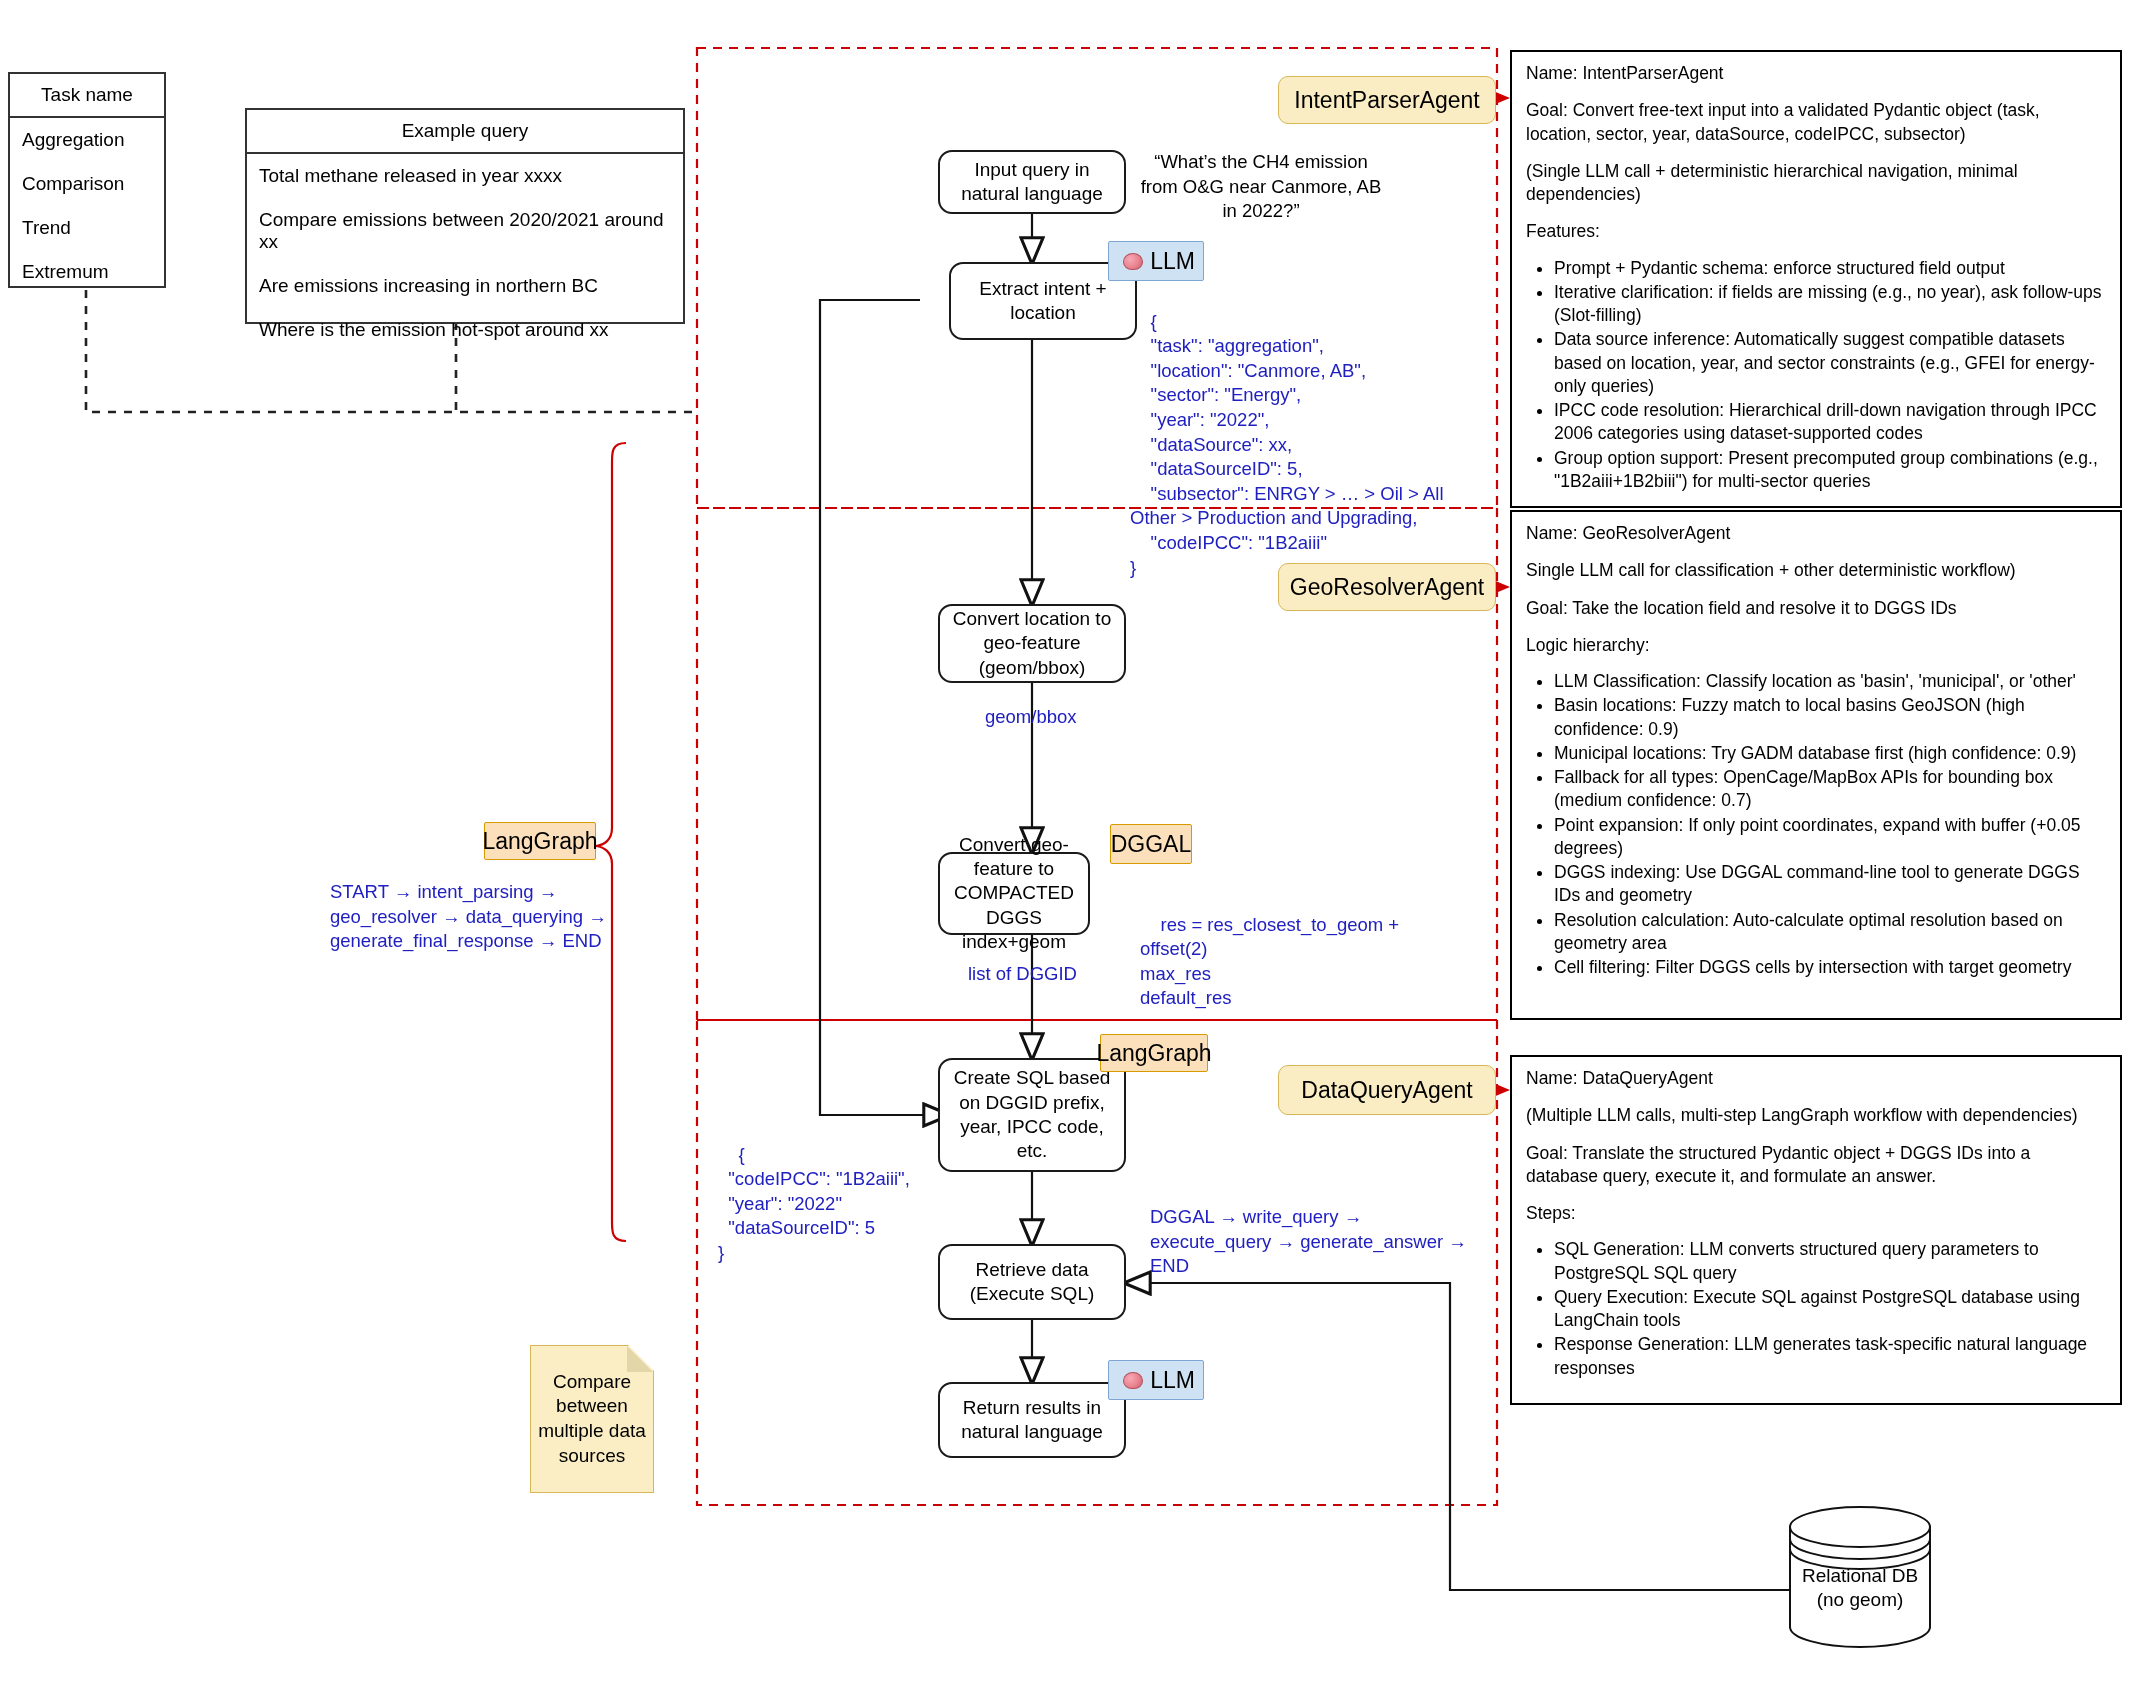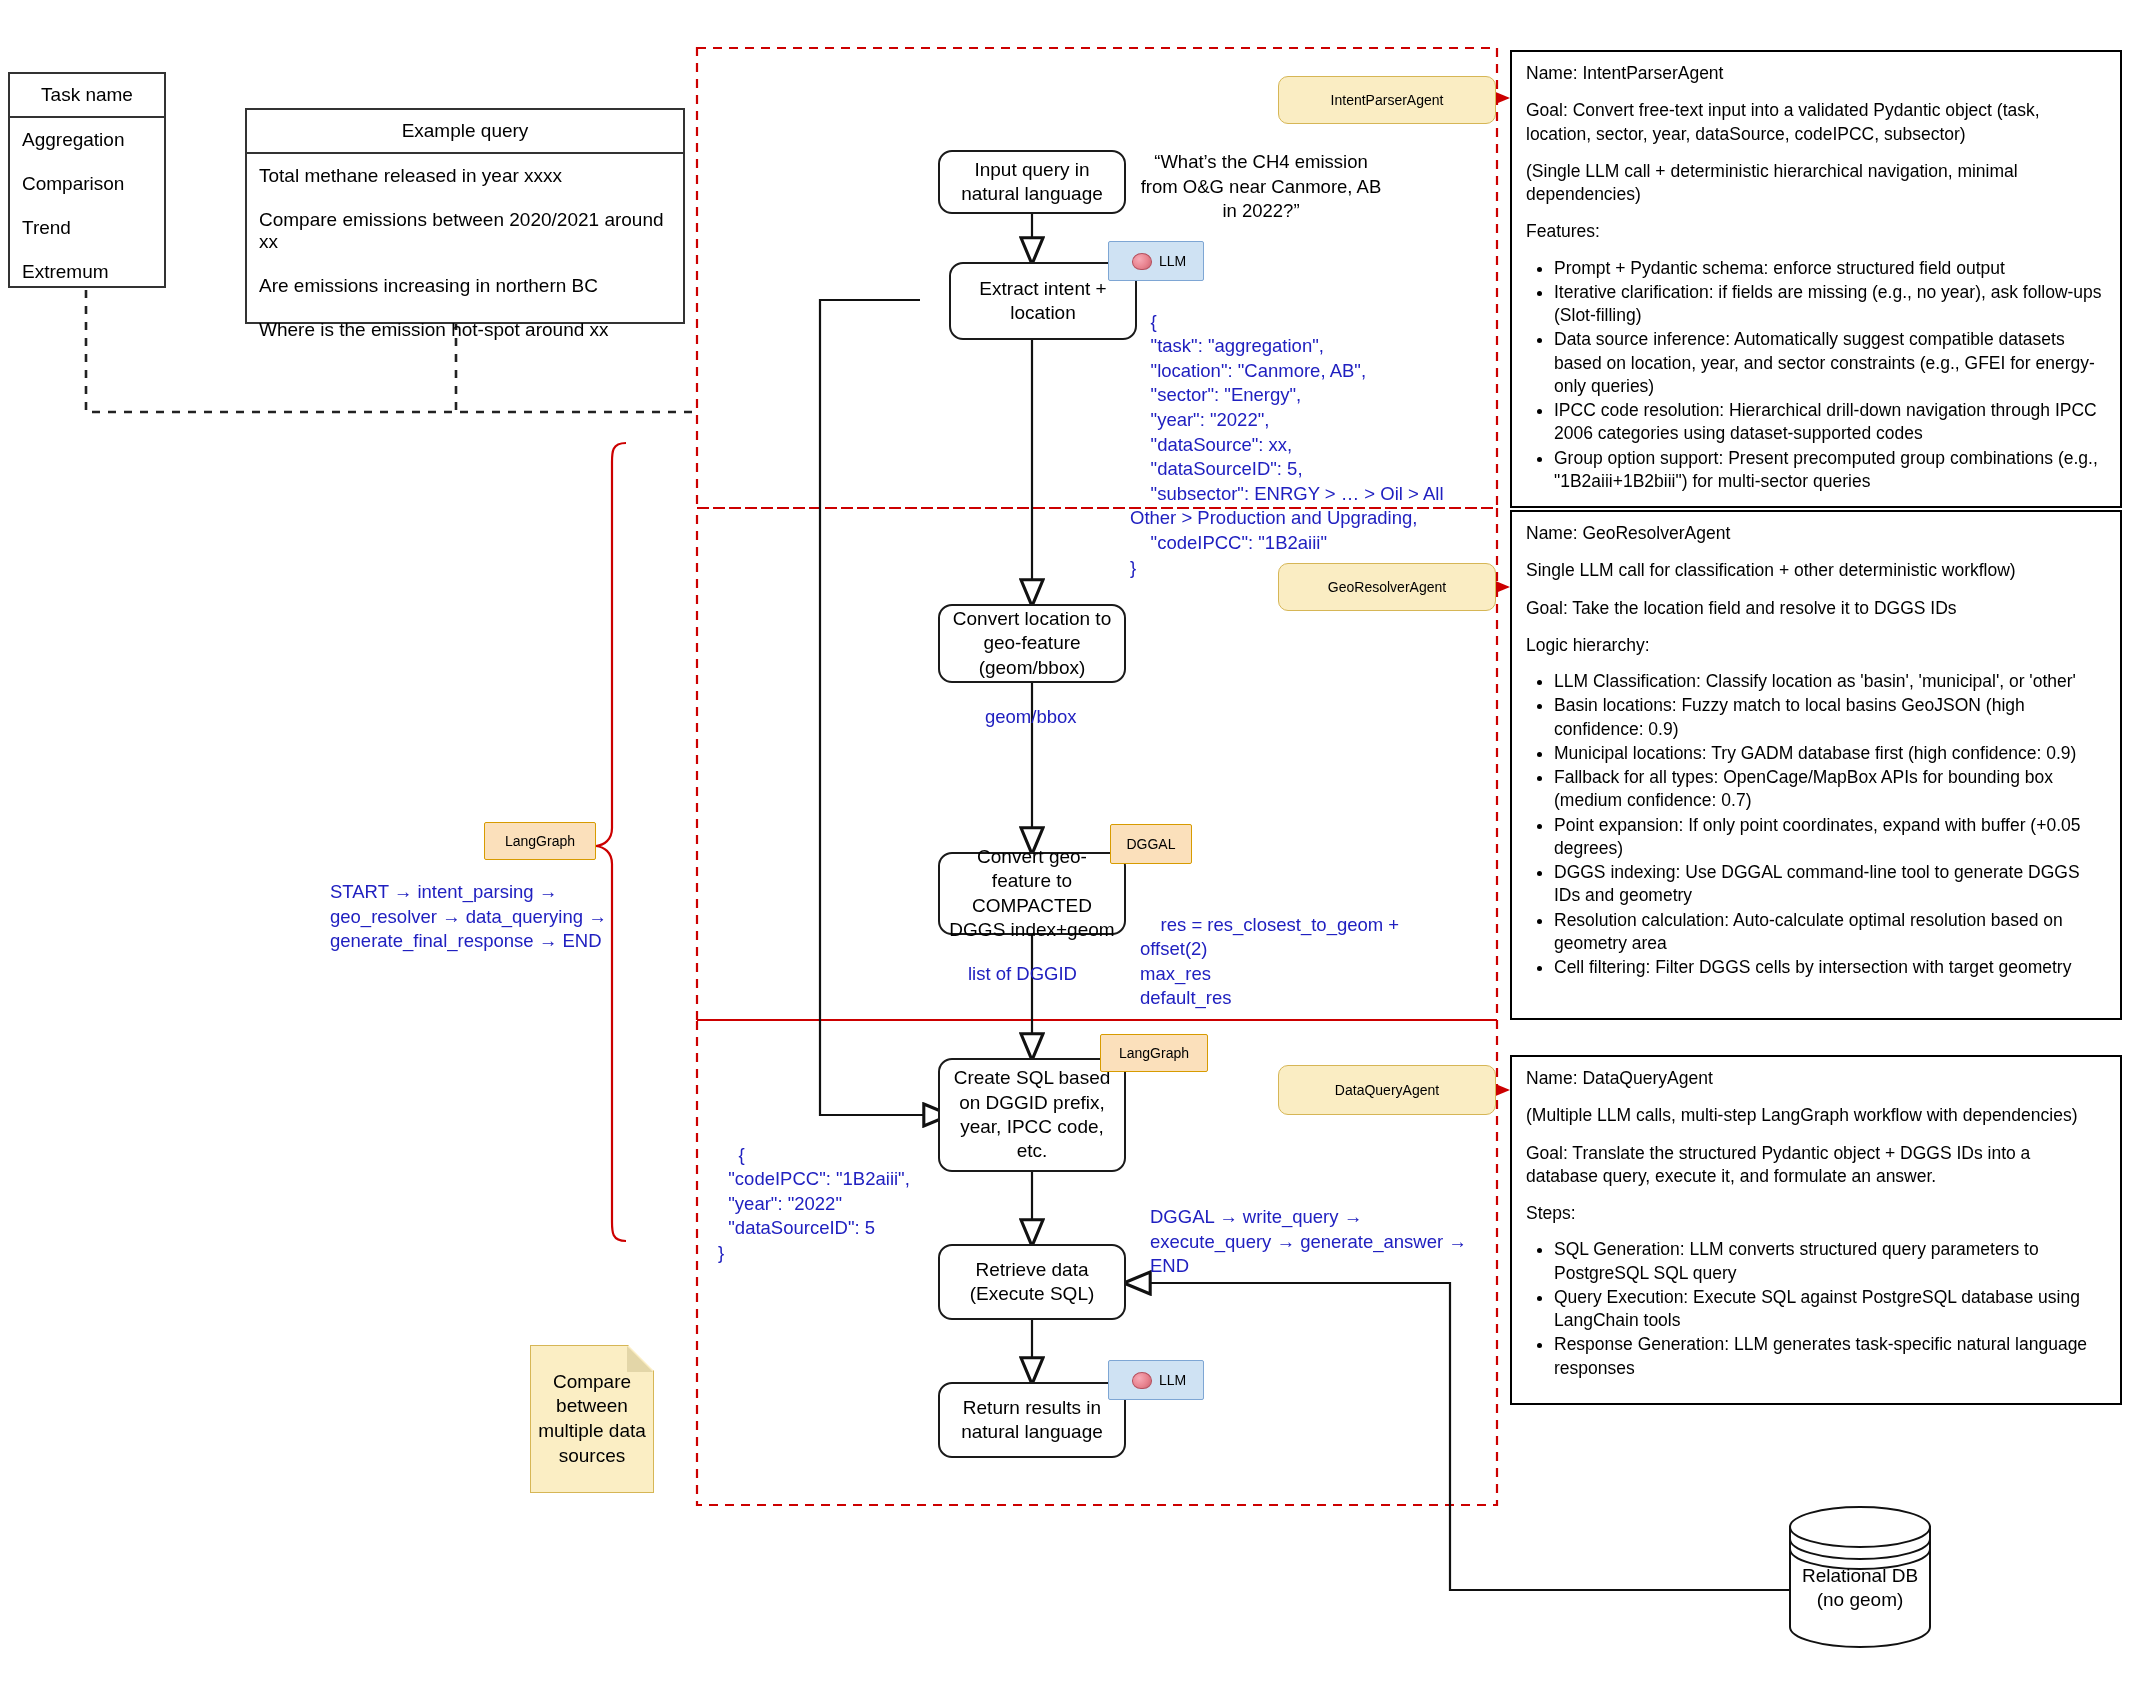--- a/index.html
+++ b/index.html
@@ -27,21 +27,21 @@
   .node {
     position: absolute; background: #ffffff;
     border: 2px solid #1a1a1a; border-radius: 14px;
     display: flex; align-items: center; justify-content: center;
     text-align: center; font-size: 19px; line-height: 1.28; padding: 4px 8px;
   }
 
   
   .chip {
     position: absolute; display: flex; align-items: center; justify-content: center;
-    text-align: left; font-size: 14px;
+    text-align: left; font-size: 23px;
   }
   .chip.agent {
     background: #faedc3; border: 1.5px solid #d6b656; border-radius: 10px;
   }
   .chip.tool {
     background: #fbe0bb; border: 1.5px solid #d79b00; border-radius: 2px;
   }
   .chip.llm {
     background: #cfe2f3; border: 1.5px solid #7ea6d4; border-radius: 2px;
     gap: 7px; padding-left: 6px;
@@ -170,21 +170,21 @@
   </div>
 
   <div class="node" style="left:938px; top:262px; width:188px; height:78px;margin-left:11px;">
     <span>Extract intent + location</span>
   </div>
 
   <div class="node" style="left:938px; top:604px; width:188px; height:79px;">
     <span>Convert location to geo-feature (geom/bbox)</span>
   </div>
 
-  <div class="node" style="left:938px; top:852px; width:188px; height:83px;">
+  <div class="node" style="left:938px; top:852px; width:152px; height:83px;">
     <span>Convert geo-feature to COMPACTED DGGS index+geom</span>
   </div>
 
   <div class="node" style="left:938px; top:1058px; width:188px; height:114px;">
     <span>Create SQL based on DGGID prefix, year, IPCC code, etc.</span>
   </div>
 
   <div class="node" style="left:938px; top:1244px; width:188px; height:76px;">
     <span>Retrieve data (Execute SQL)</span>
   </div>

